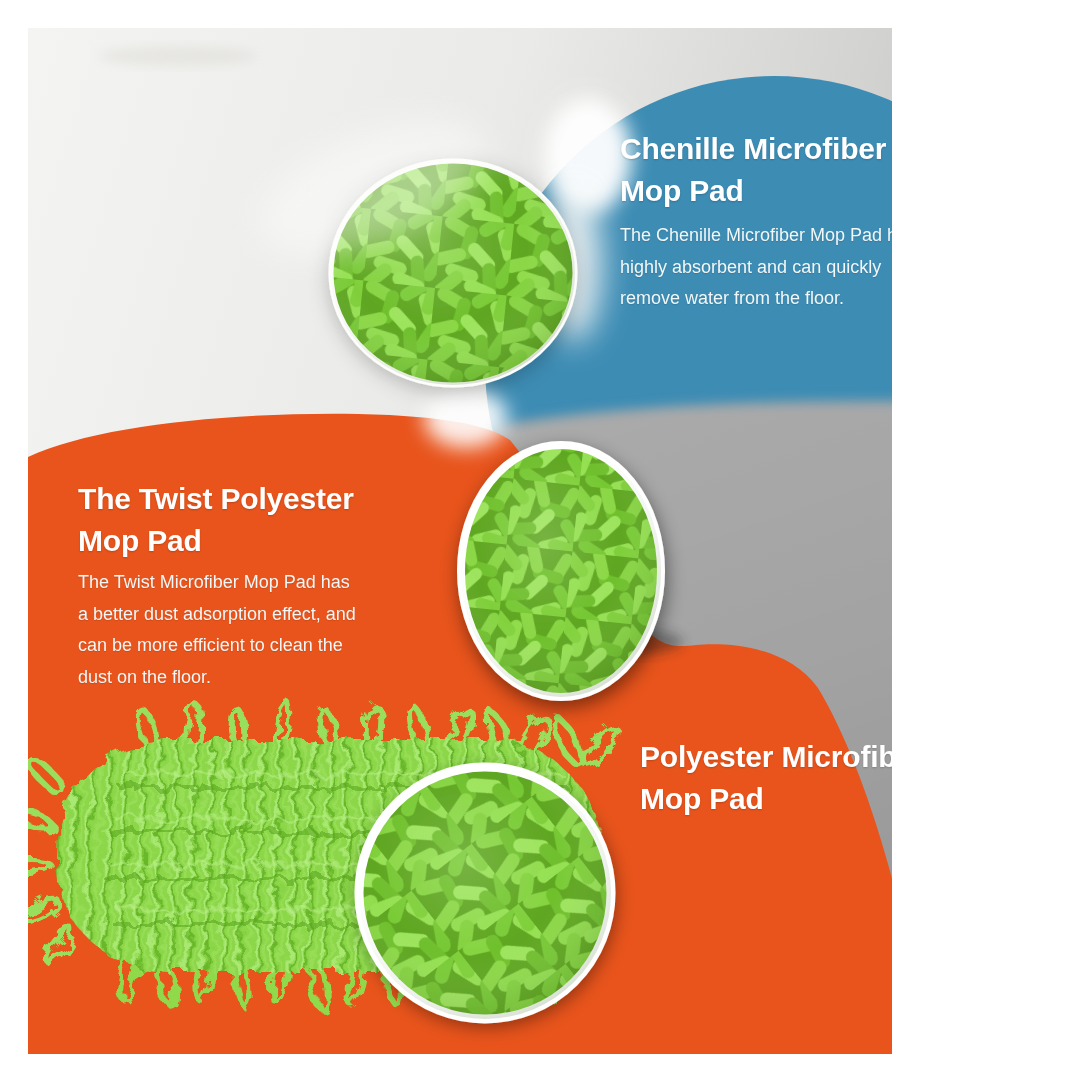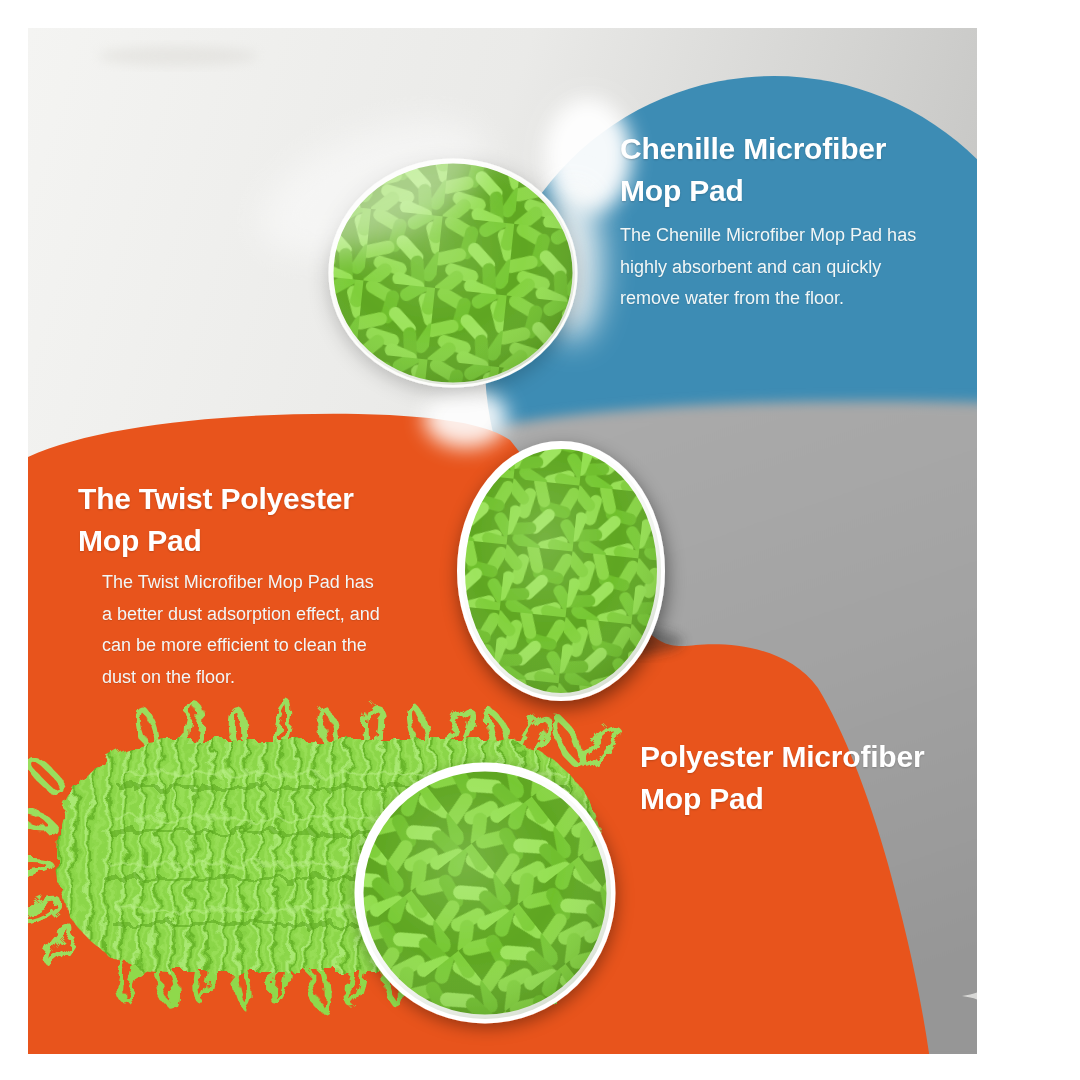--- a/index.html
+++ b/index.html
@@ -1,37 +1,37 @@
 <!DOCTYPE html>
 <html><head>
 <meta charset="utf-8">
 <style>
   html,body{margin:0;padding:0;background:#ffffff;}
   .canvas{
     position:relative;width:1080px;height:1080px;background:#ffffff;
     overflow:hidden;font-family:"Liberation Sans",sans-serif;
   }
   .content{
-    position:absolute;left:28px;top:28px;width:949px;height:1026px;
+    position:absolute;left:28px;top:28px;width:864px;height:1026px;
     overflow:hidden;
   }
   svg.scene{position:absolute;left:0;top:0;display:block;}
   .text-block{position:absolute;color:#ffffff;}
   .text-block h2{
     margin:0;font-size:30px;line-height:42px;font-weight:bold;
     letter-spacing:-0.2px;white-space:pre-line;
     text-shadow:0 1px 2px rgba(0,0,0,0.18);
   }
   .text-block p{
     margin:8px 0 0;font-size:18px;line-height:31.5px;font-weight:normal;
     color:#f2f7f7;white-space:pre-line;text-shadow:0 1px 1px rgba(0,0,0,0.12);
   }
   .chenille{left:592px;top:100px;width:440px;}
   .twist{left:50px;top:450px;width:430px;}
-  .twist p{margin-top:5px;margin-left:24px;}
+  .twist p{margin-top:5px;}
   .polyester{left:612px;top:708px;width:400px;}
   .polyester p{margin-top:15px;}
 </style>
 </head>
 <body>
 
 <div class="canvas">
   <div class="content">
 
     <svg class="scene" width="1030" height="1026" viewBox="0 0 1030 1026">

